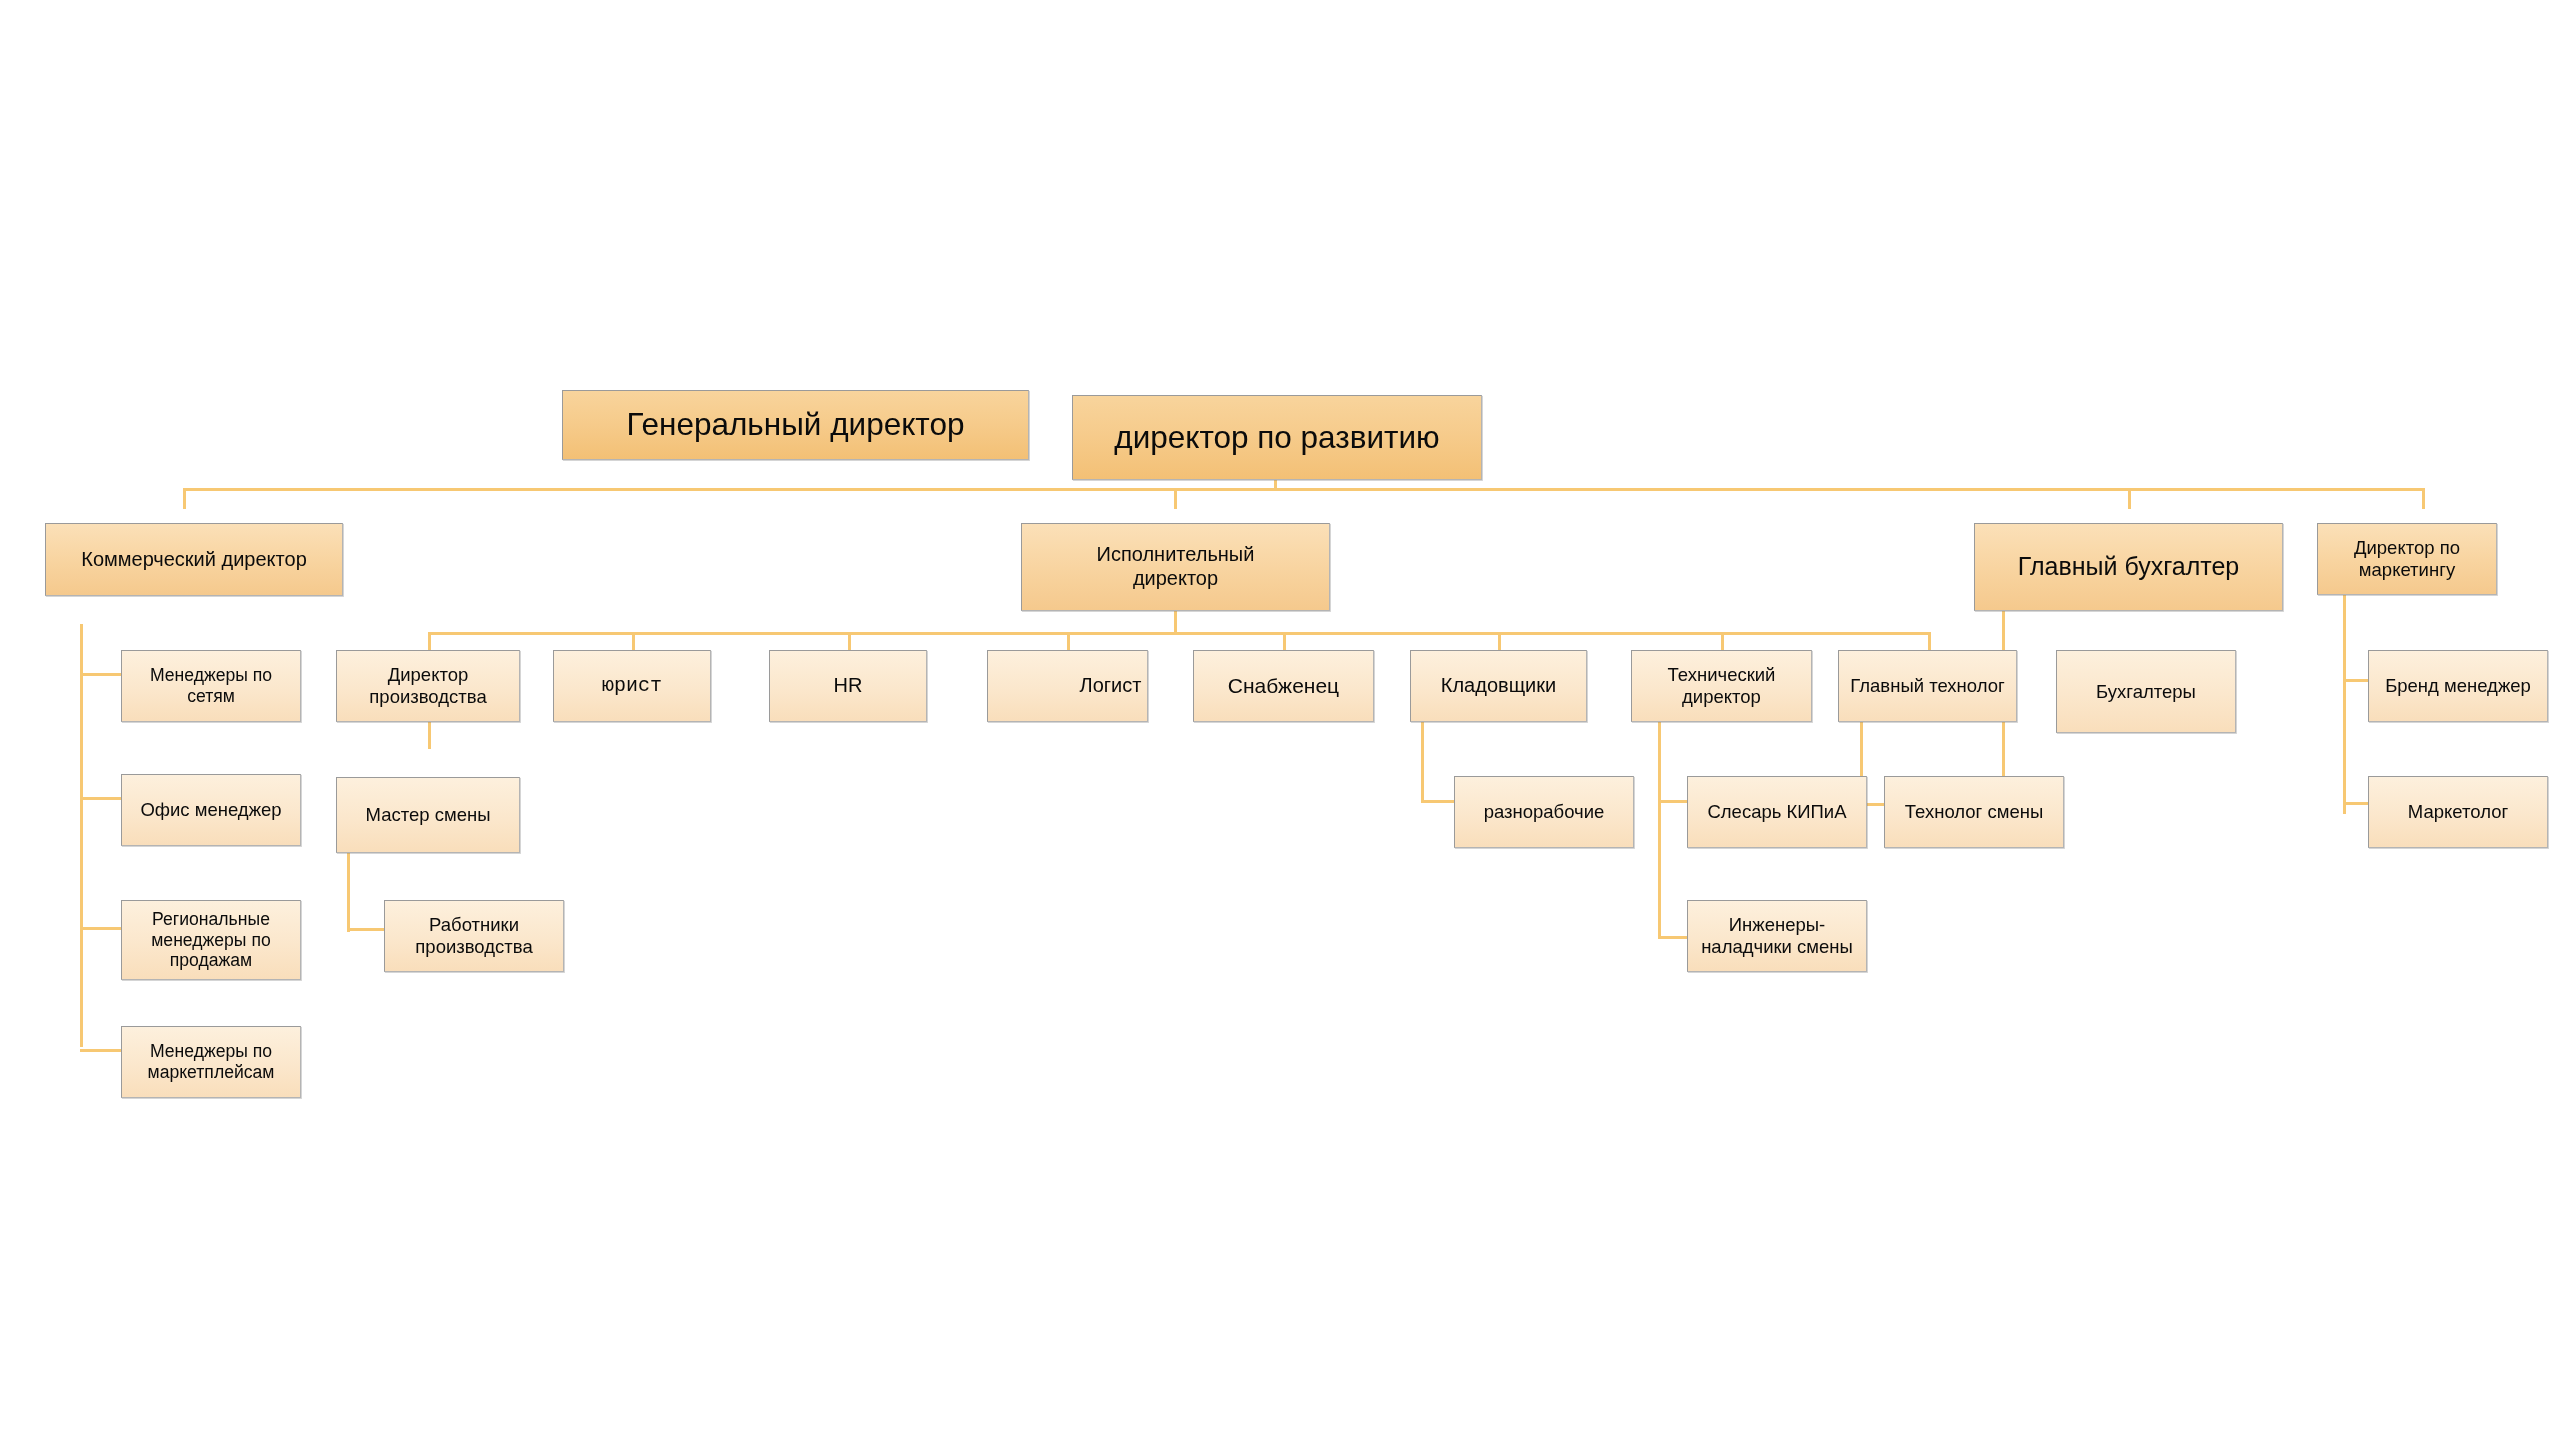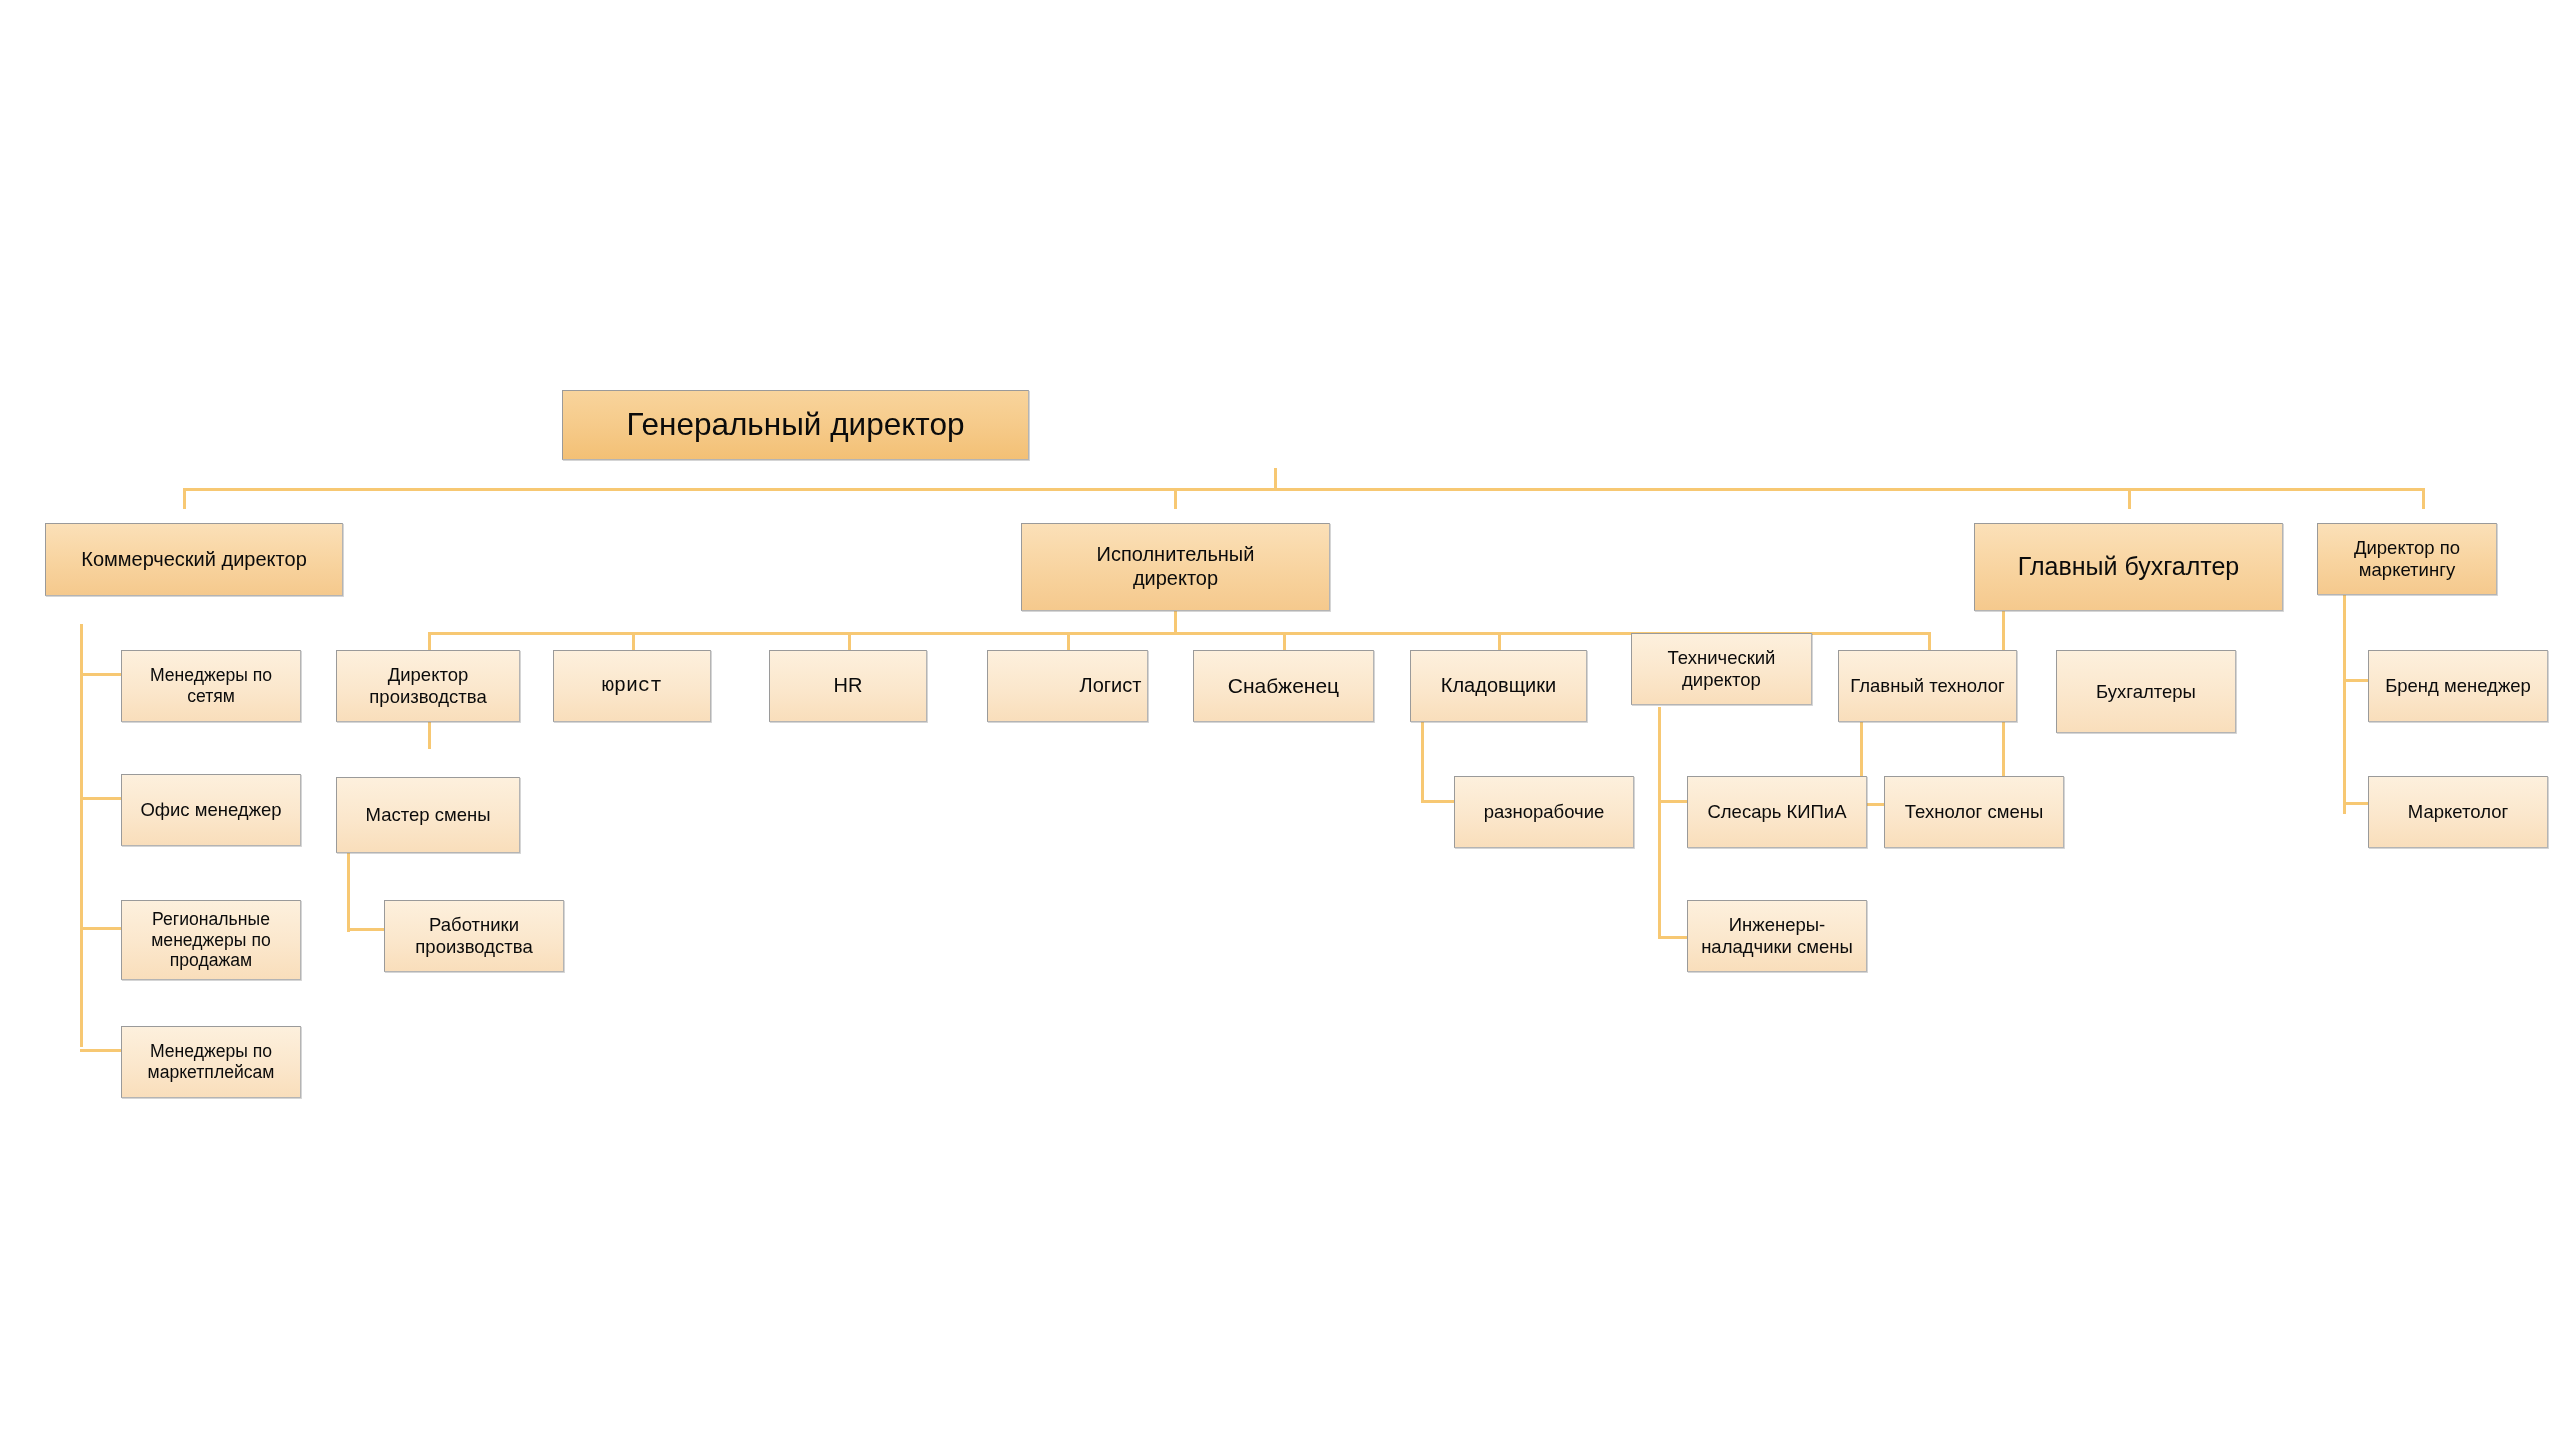--- a/index.html
+++ b/index.html
@@ -125,20 +125,23 @@
   <div class="conn h" style="left:1976px; top:799px; width:82px;"></div>
 
   <div class="conn v" style="left:2343px; top:582px; height:232px;"></div>
   <div class="conn h" style="left:2343px; top:679px; width:25px;"></div>
   <div class="conn h" style="left:2343px; top:802px; width:25px;"></div>
 
   <div class="node tier-exec fs-34" style="left:562px; top:377px; width:467px; height:70px;">
     <span class="lbl">Генеральный директор</span>
   </div>
 
+  <div class="node tier-exec fs-34" style="left:1072px; top:382px; width:410px; height:85px;">
+    <span class="lbl">директор по развитию</span>
+  </div>
 
   <div class="node tier-dir fs-26" style="left:45px; top:510px; width:298px; height:73px;">
     <span class="lbl">Коммерческий директор</span>
   </div>
 
   <div class="node tier-dir fs-26" style="left:1021px; top:510px; width:309px; height:88px;">
     <span class="lbl">Исполнительный
 директор</span>
   </div>
 
@@ -202,21 +205,21 @@
   </div>
 
   <div class="node tier-leaf fs-26" style="left:1410px; top:637px; width:177px; height:72px;">
     <span class="lbl">Кладовщики</span>
   </div>
 
   <div class="node tier-leaf fs-20" style="left:1454px; top:763px; width:180px; height:72px;">
     <span class="lbl">разнорабочие</span>
   </div>
 
-  <div class="node tier-leaf fs-20" style="left:1631px; top:620px; width:181px; height:72px;">
+  <div class="node tier-leaf fs-20" style="left:1631px; top:637px; width:181px; height:72px;">
     <span class="lbl">Технический
 директор</span>
   </div>
 
   <div class="node tier-leaf fs-20" style="left:1687px; top:763px; width:180px; height:72px;">
     <span class="lbl">Слесарь КИПиА</span>
   </div>
 
   <div class="node tier-leaf fs-20" style="left:1687px; top:887px; width:180px; height:72px;">
     <span class="lbl">Инженеры-

